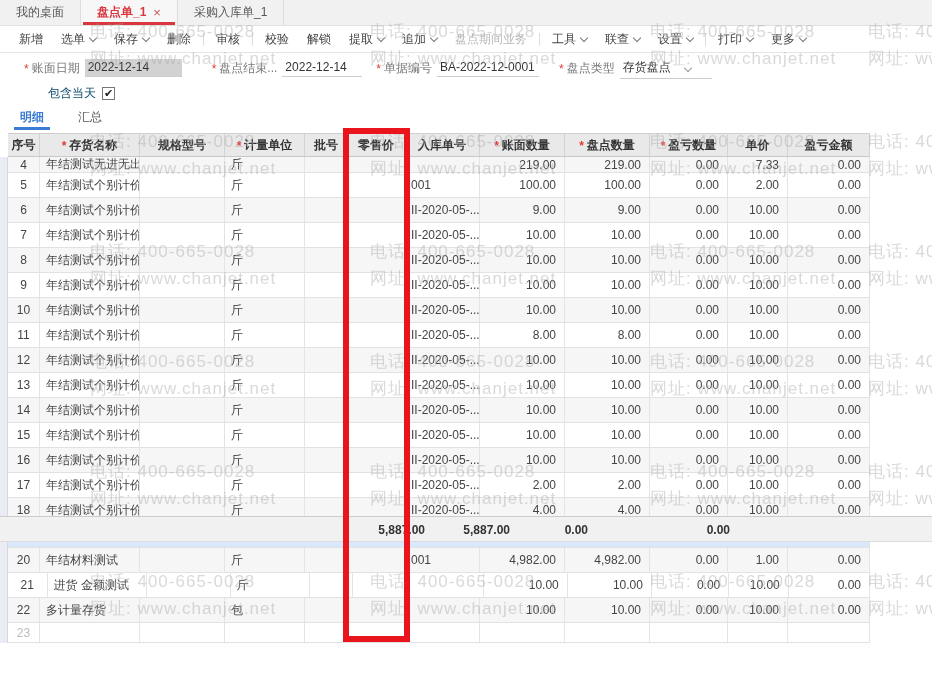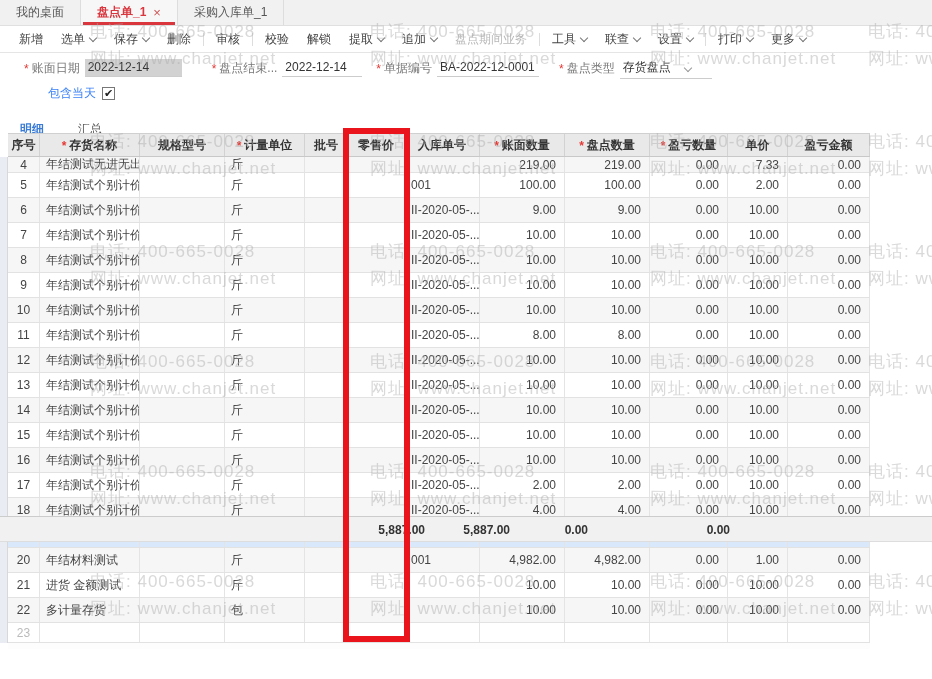--- a/index.html
+++ b/index.html
@@ -31,25 +31,25 @@
   .formbar { position:absolute; left:0; top:53px; width:932px; height:30px;
     display:flex; align-items:center; }
   .ffield { display:flex; align-items:center; white-space:nowrap; }
   .req { color:#e53935; margin-right:3px; font-size:12px; position:relative; top:1px; }
   .flabel { color:#777; }
   .fvalue { margin-left:5px; border-bottom:1px solid #ccc; padding:1px 3px 2px 3px;
     color:#333; min-height:16px; }
   .fvalue.selected { background:#d2d2d2; }
   .fvalue .chev { border-color:#999; margin-left:14px; }
   .checkline { position:absolute; left:48px; top:84px; height:18px; display:flex; align-items:center; }
-  .checkline .clabel { color:#3b82f6; margin-right:6px; }
+  .checkline .clabel { color:#0c4a6e; margin-right:6px; }
   .cbox { width:13px; height:13px; border:1px solid #777; background:#fff; font-size:11px;
     line-height:11px; text-align:center; color:#222; font-weight:bold; }
   
-  .subtabs { position:absolute; left:0; top:116px; width:868px; height:26px; display:flex;
+  .subtabs { position:absolute; left:0; top:104px; width:868px; height:26px; display:flex;
     padding-left:14px; }
   .stab { padding:5px 6px 4px 6px; margin-right:22px; color:#555; cursor:pointer; }
   .stab.active { color:#3a7bd5; font-weight:bold; border-bottom:3px solid #3a7bd5; }
   
   .leftstrip { position:absolute; left:0; top:157px; width:8px; height:486px;
     background:#e9edf3; border-right:1px solid #d8d8d8; }
   .grid { position:absolute; left:8px; top:133px; width:862px; }
   .ghead { display:flex; height:24px; background:#e9e9e9; border-top:1px solid #d0d0d0;
     border-bottom:1px solid #c8c8c8; }
   .ghead .cell { display:flex; align-items:center; justify-content:center; font-weight:bold;
@@ -477,21 +477,21 @@
         <div class="cell al" style="width: 43px;"></div>
         <div class="cell ar" style="width: 57px;"></div>
         <div class="cell al" style="width: 75px;">001</div>
         <div class="cell ar" style="width: 85px;">4,982.00</div>
         <div class="cell ar" style="width: 85px;">4,982.00</div>
         <div class="cell ar" style="width: 78px;">0.00</div>
         <div class="cell ar" style="width: 60px;">1.00</div>
         <div class="cell ar" style="width: 82px;">0.00</div>
       </div>
       <div class="grow">
-        <div class="cell ac rownum" style="width: 32px;">21</div>
+        <div class="cell ac rownum" style="width: 40px;">21</div>
         <div class="cell al" style="width: 100px;">进货 金额测试</div>
         <div class="cell al" style="width: 85px;"></div>
         <div class="cell al" style="width: 80px;">斤</div>
         <div class="cell al" style="width: 43px;"></div>
         <div class="cell ar" style="width: 57px;"></div>
         <div class="cell al" style="width: 75px;"></div>
         <div class="cell ar" style="width: 85px;">10.00</div>
         <div class="cell ar" style="width: 85px;">10.00</div>
         <div class="cell ar" style="width: 78px;">0.00</div>
         <div class="cell ar" style="width: 60px;">10.00</div>

